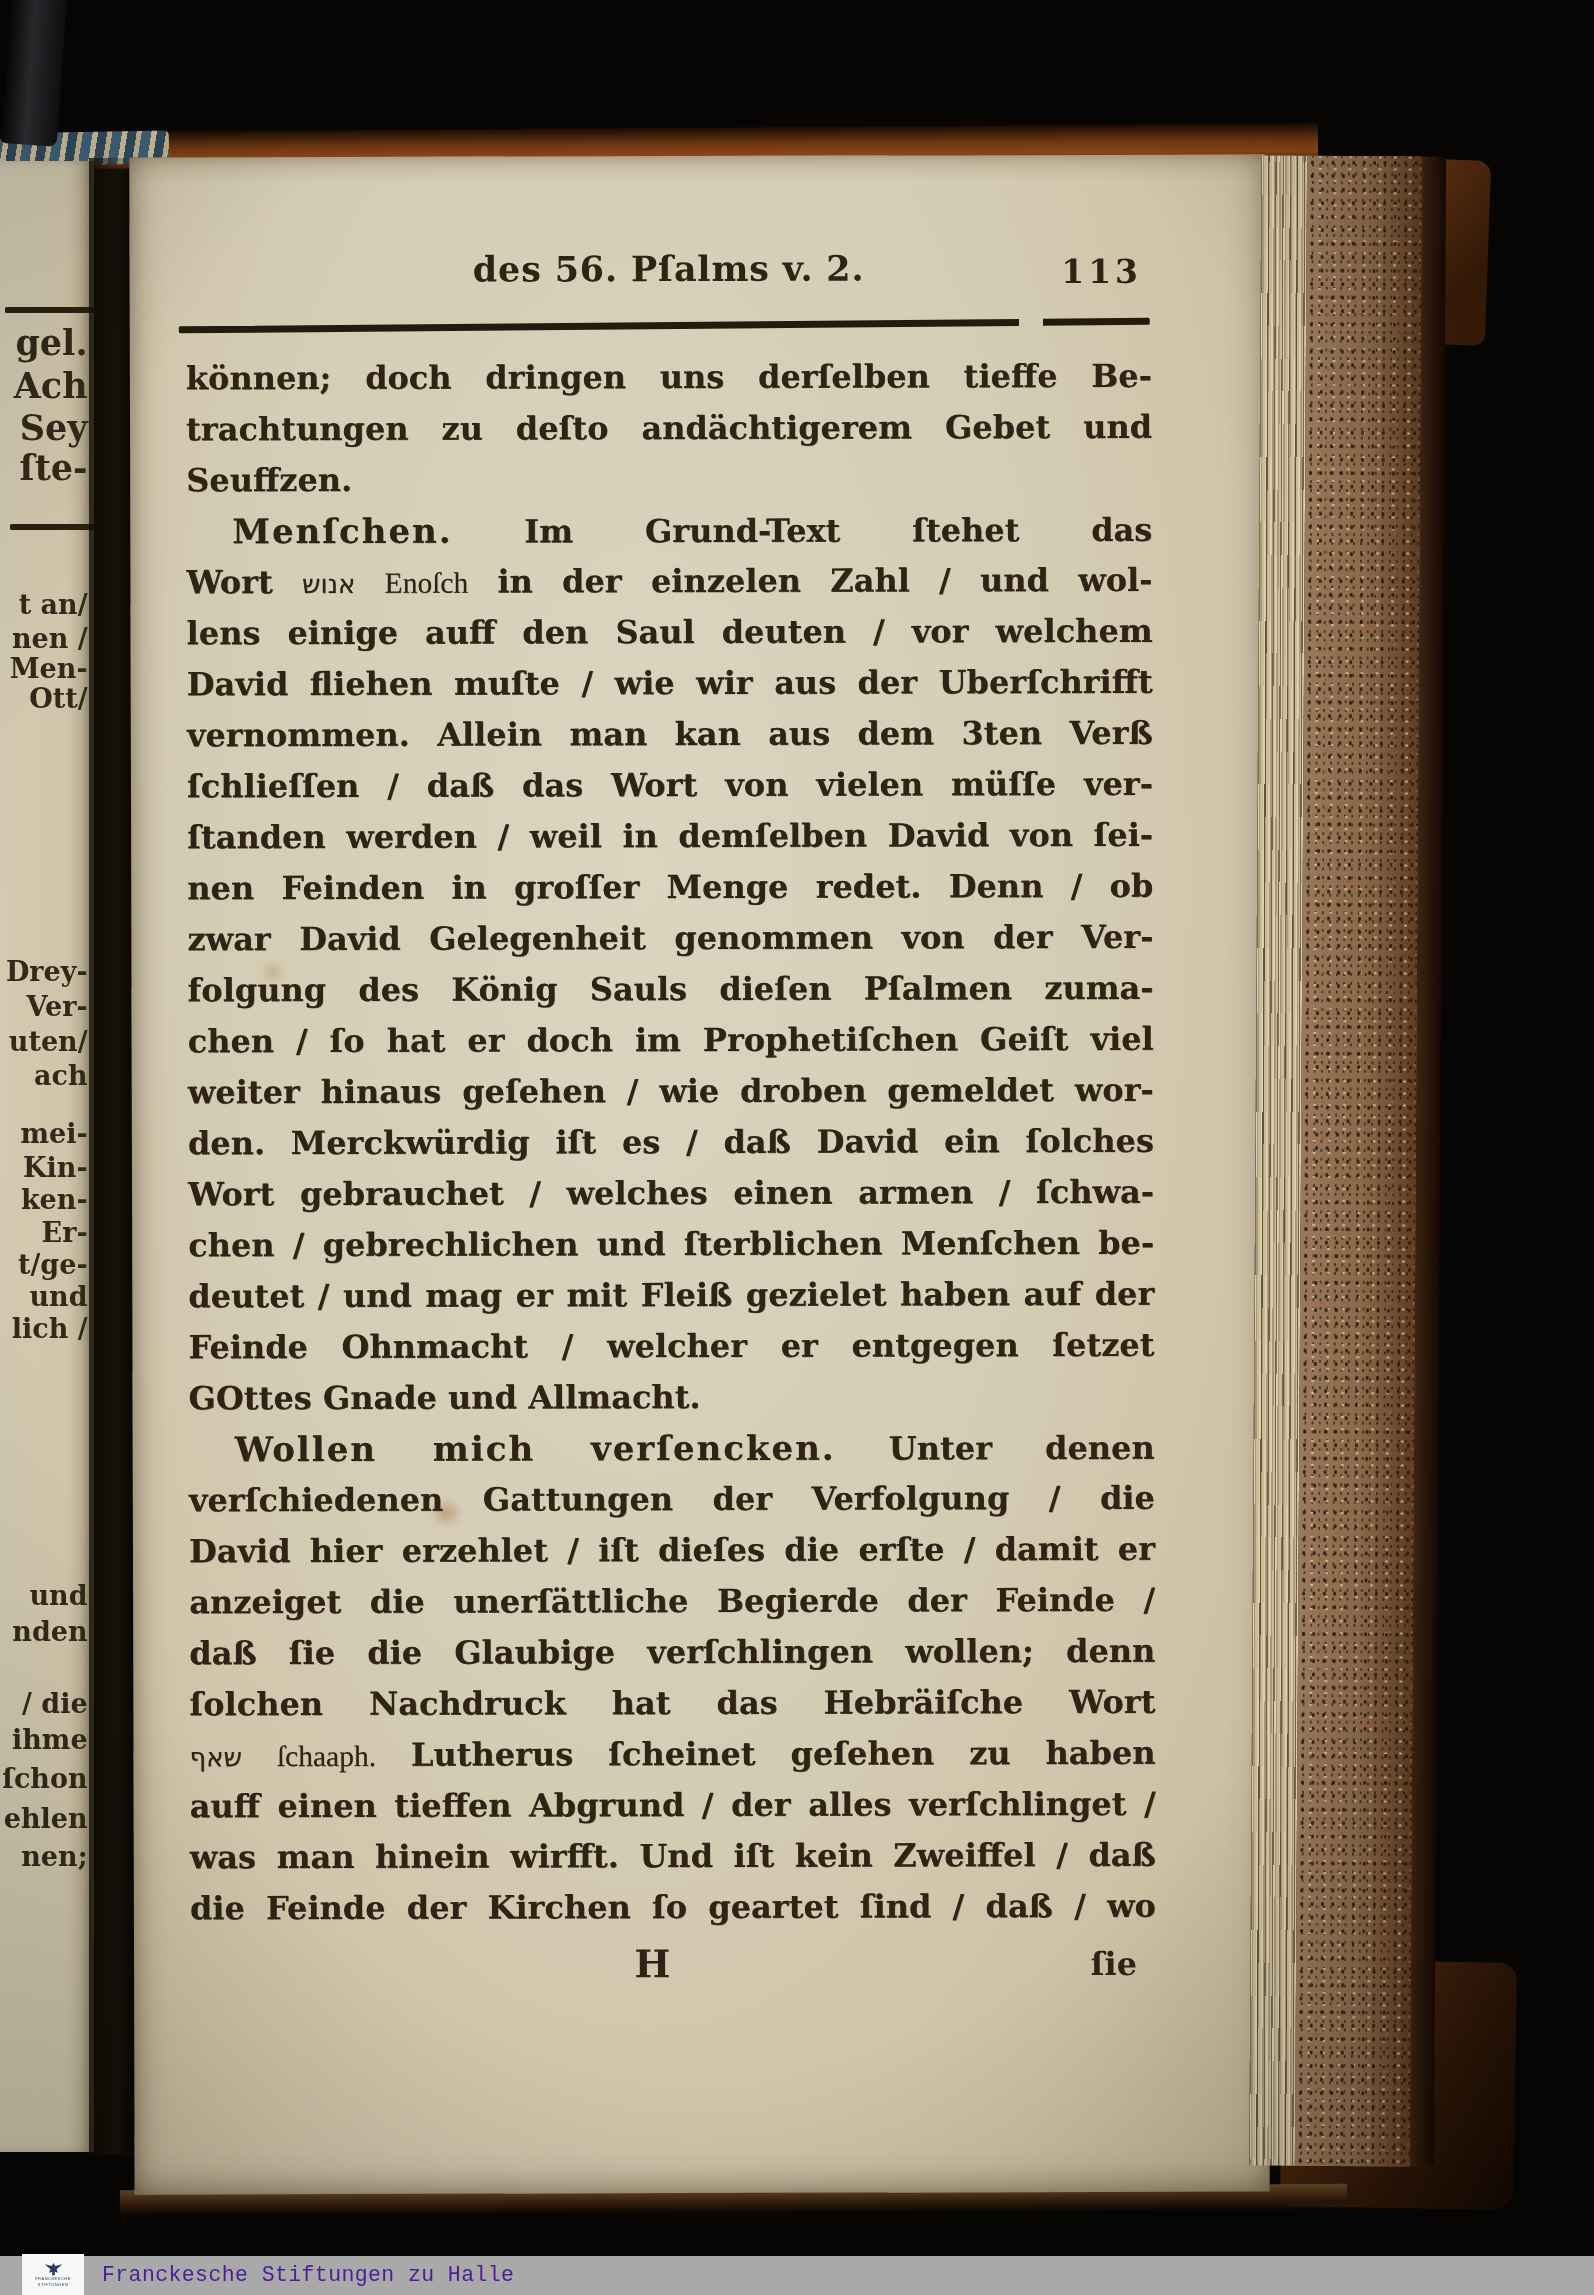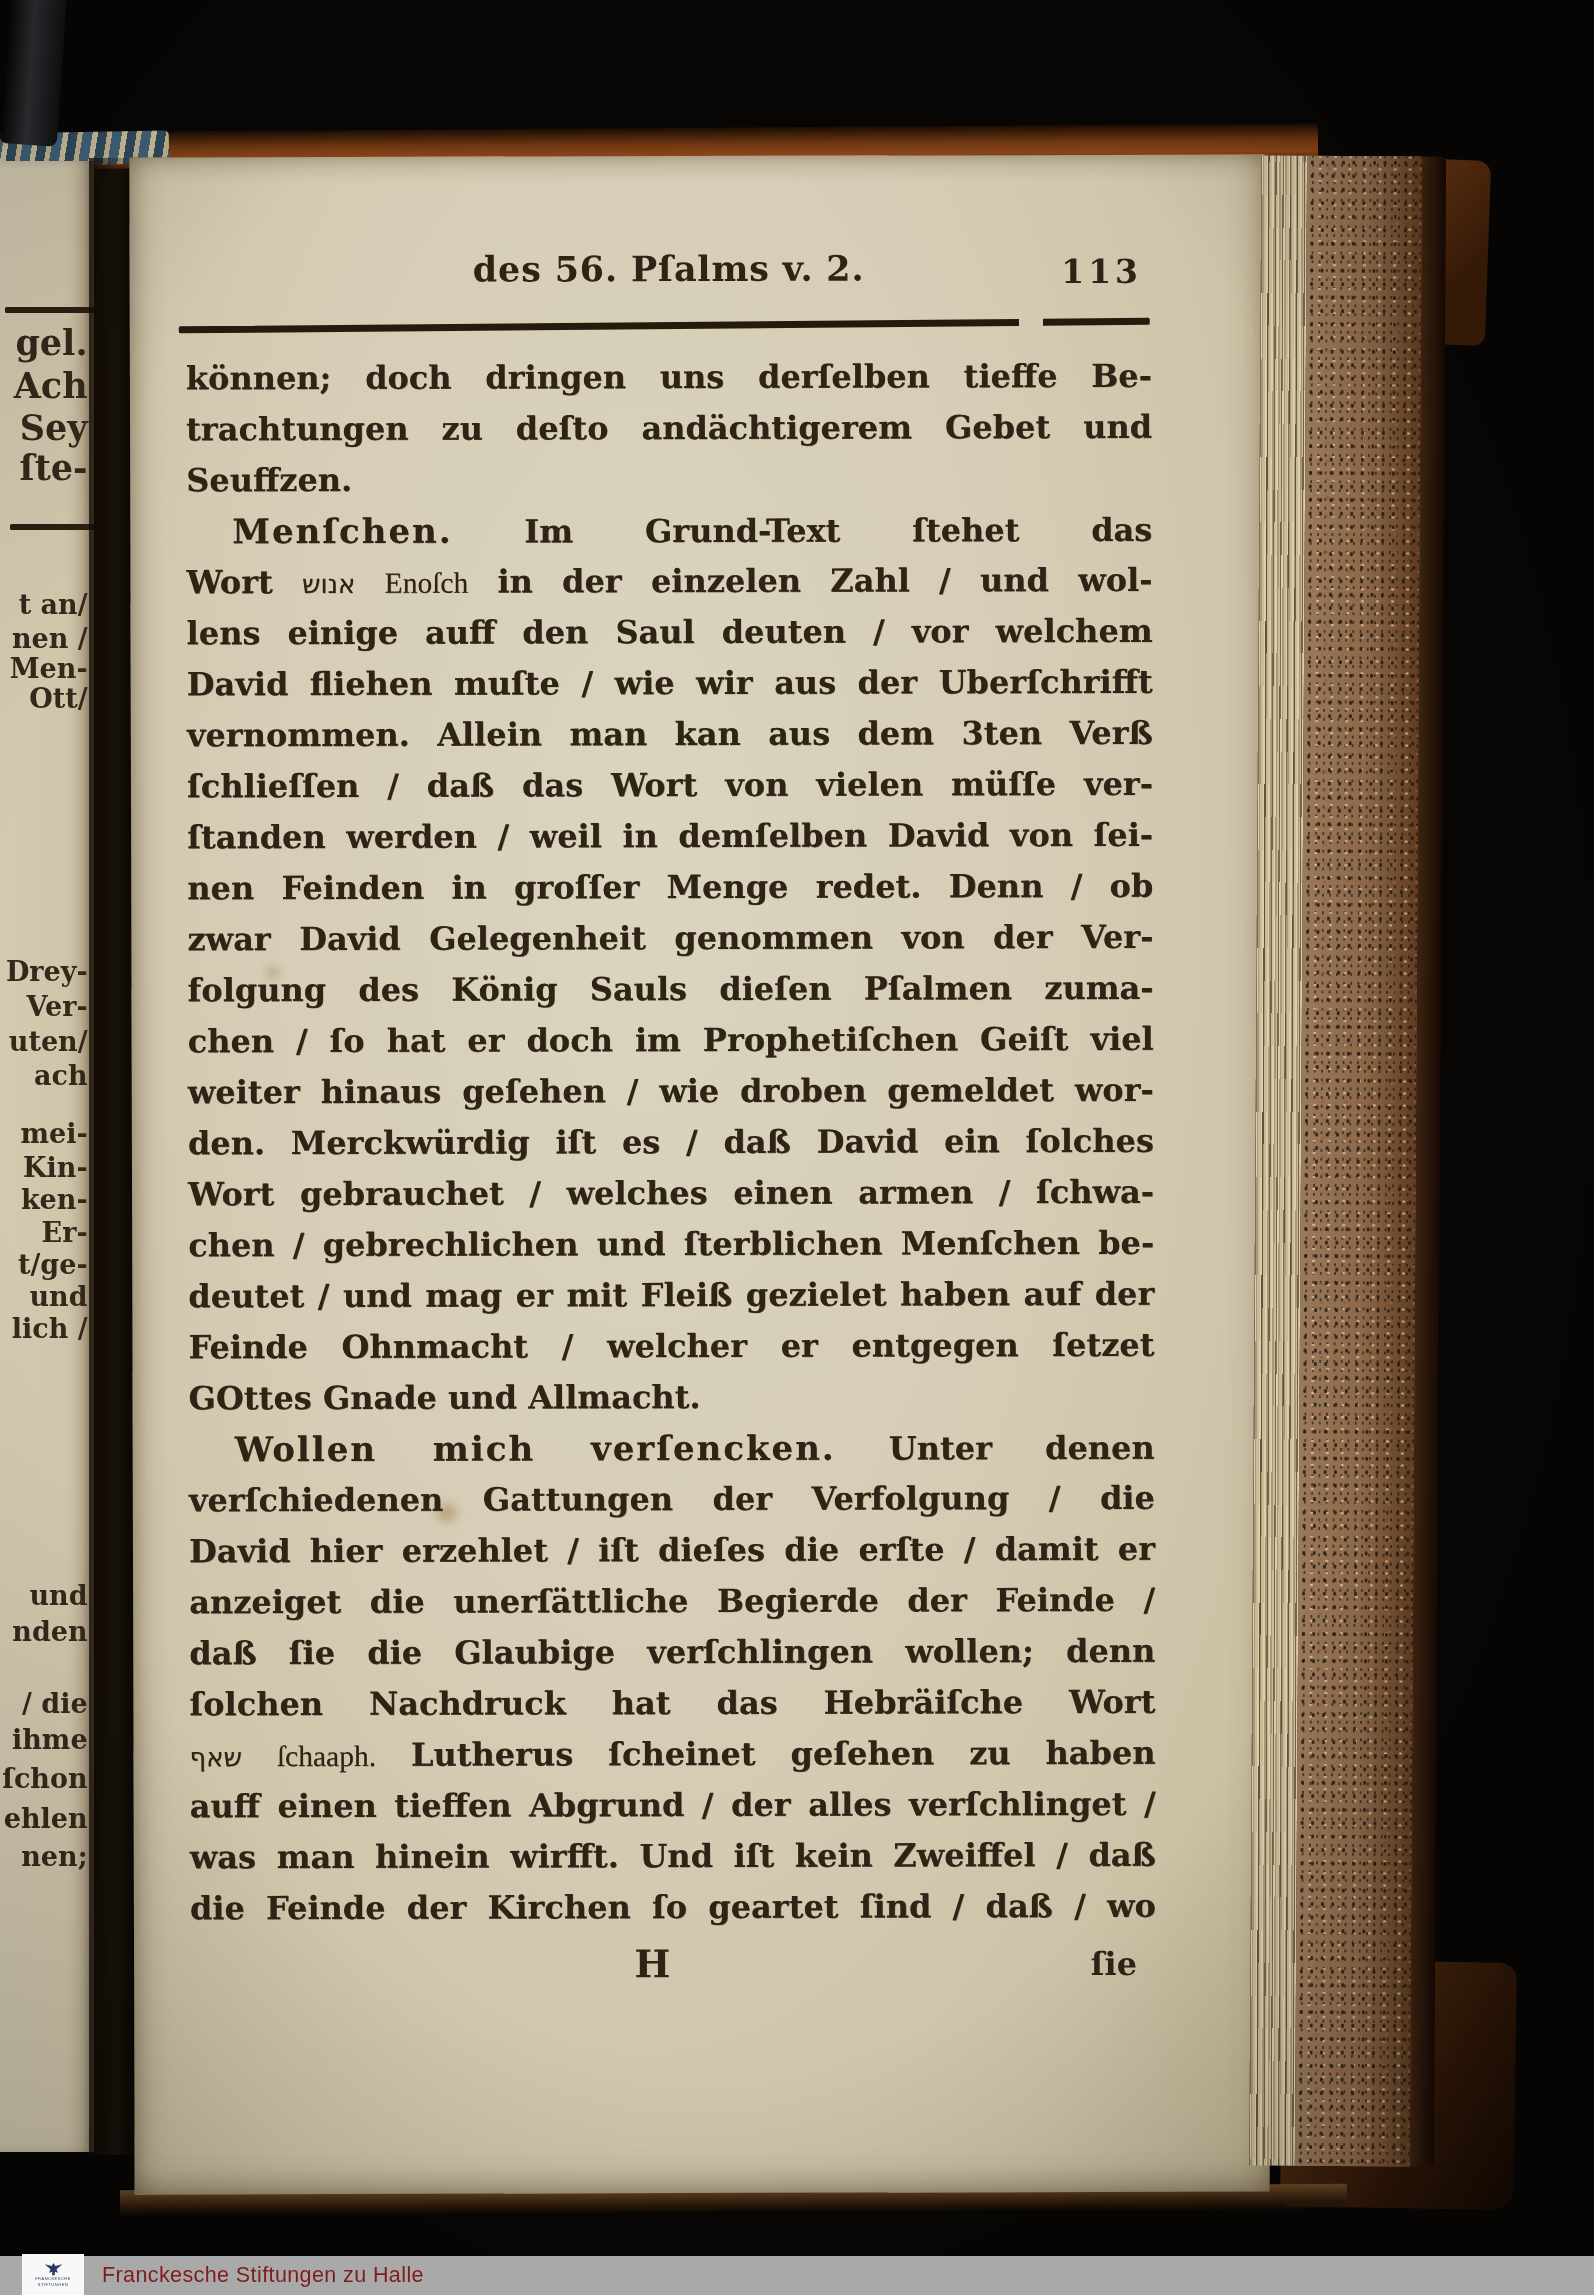--- a/index.html
+++ b/index.html
@@ -91,22 +91,22 @@
 
   .vignette{position:absolute;inset:0;pointer-events:none;
     background:radial-gradient(ellipse at 45% 45%,rgba(0,0,0,0) 58%,rgba(0,0,0,0.28));}
 
   
   .inst-bar{position:absolute;left:0;top:2256px;width:1594px;height:40px;background:#a9a9a9;}
   .inst-logo{position:absolute;left:22px;top:-1.6px;width:62px;height:41px;background:#f8f8f6;
     display:flex;flex-direction:column;align-items:center;justify-content:center;gap:0.8px;}
   .logo-text{font-family:"Liberation Sans",sans-serif;font-size:4px;line-height:4.8px;
     letter-spacing:0.5px;color:#2b3a6b;text-align:center;}
-  .inst-label{position:absolute;left:102px;top:7.2px;font-family:Liberation Sans, sans-serif;
-    font-size:21.5px;color:#7f1d1d;letter-spacing:0.4px;}
+  .inst-label{position:absolute;left:102px;top:7.2px;font-family:Liberation Mono, monospace;
+    font-size:21.5px;color:#4c1d95;letter-spacing:0.4px;}
 </style>
 </head>
 <body>
 
 <div id="stage">
 
   <div class="top-edge"></div>
   <div class="endband"></div>
   <div class="rod"></div>
 

